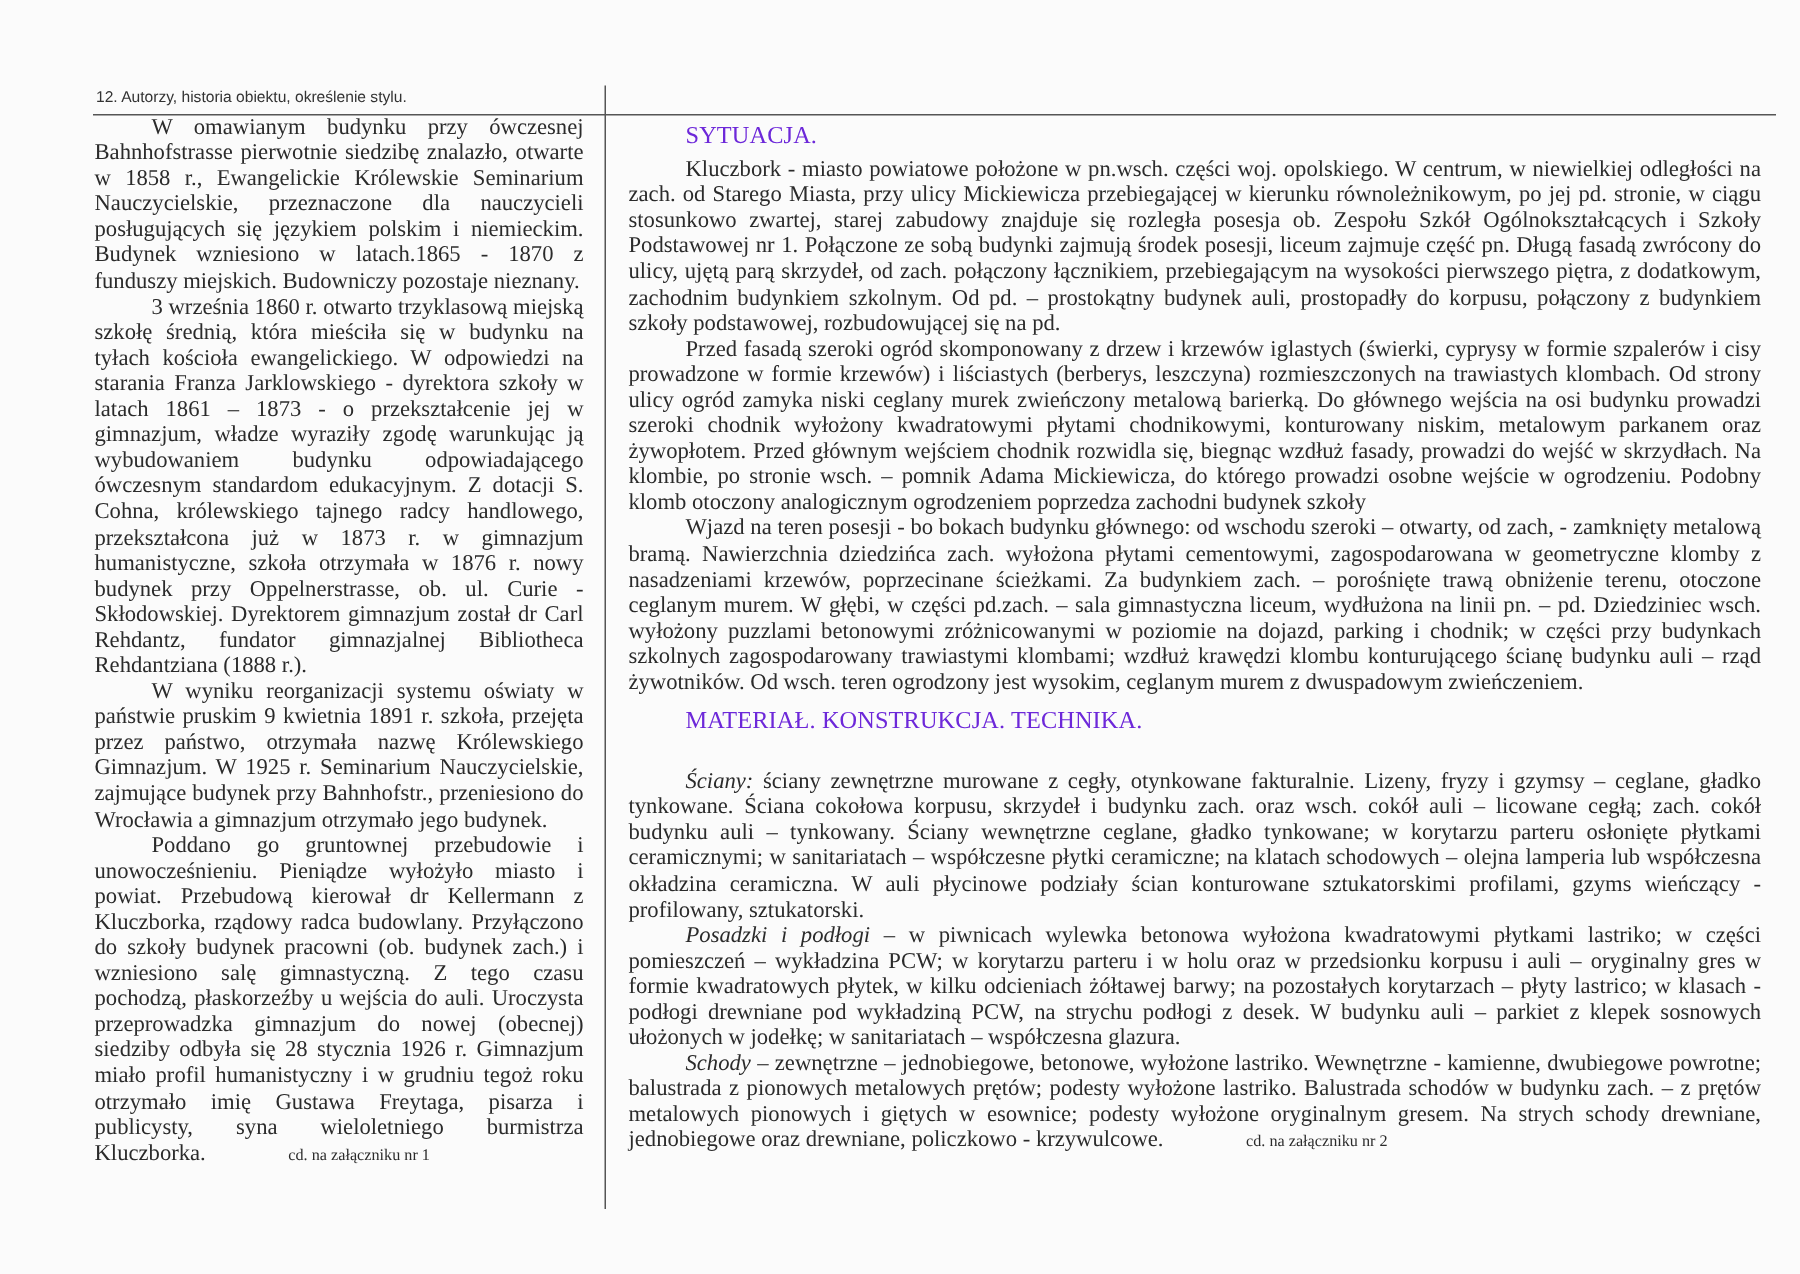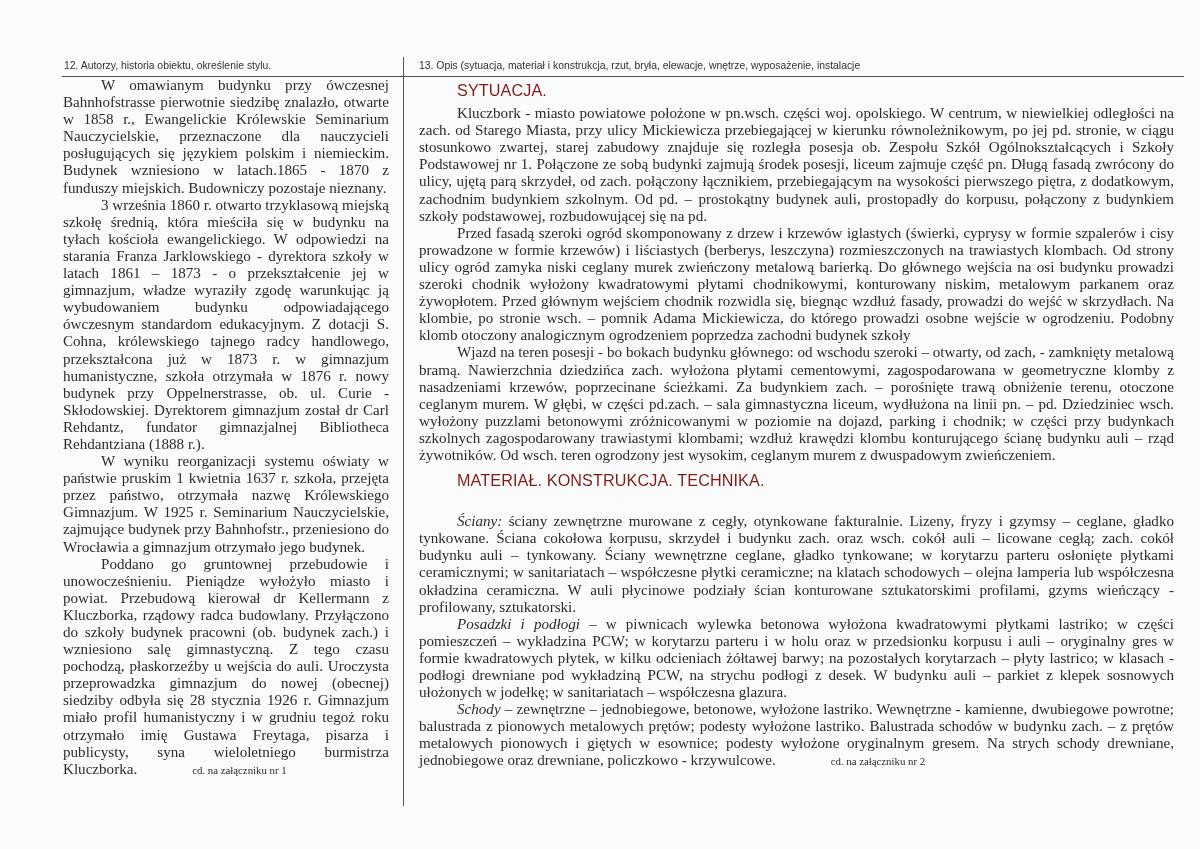--- a/index.html
+++ b/index.html
@@ -64,23 +64,23 @@
       width: 755px;
       font-size: 15.1px;
       line-height: 17.1px;
       text-align: justify;
     }
     p {
       margin: 0;
       text-indent: 38px;
     }
     .section-title {
-      font-family: Liberation Sans, sans-serif;
+      font-family: Liberation Serif, serif;
       font-size: 16.2px;
-      color: #7f1d1d;
+      color: #6d28d9;
       margin: 2px 0 6px 38px;
       letter-spacing: 0.1px;
     }
     .section-title.second {
       margin-top: 8px;
       margin-bottom: 24px;
     }
     .continued {
       font-size: 10.8px;
       margin-left: 55px;
@@ -90,29 +90,28 @@
     }
     .term { font-style: italic; }
   </style>
 </head>
 <body>
 
 <div class="page">
 
   <div class="header-row">
     <span class="header-cell header-left">12. Autorzy, historia obiektu, określenie stylu.</span>
-    <span class="header-cell header-right">13. Opis (sytuacja, materiał i konstrukcja, rzut, bryła, elewacje, wnętrze, wyposażenie, instalacje</span>
   </div>
 
   <div class="col-divider"></div>
 
   <div class="col-left">
     <p>W omawianym budynku przy ówczesnej Bahnhofstrasse pierwotnie siedzibę znalazło, otwarte w 1858 r., Ewangelickie Królewskie Seminarium Nauczycielskie, przeznaczone dla nauczycieli posługujących się językiem polskim i niemieckim. Budynek wzniesiono w latach.1865 - 1870 z funduszy miejskich. Budowniczy pozostaje nieznany.</p>
     <p>3 września 1860 r. otwarto trzyklasową miejską szkołę średnią, która mieściła się w budynku na tyłach kościoła ewangelickiego. W odpowiedzi na starania Franza Jarklowskiego - dyrektora szkoły w latach 1861 – 1873 - o przekształcenie jej w gimnazjum, władze wyraziły zgodę warunkując ją wybudowaniem budynku odpowiadającego ówczesnym standardom edukacyjnym. Z dotacji S. Cohna, królewskiego tajnego radcy handlowego, przekształcona już w 1873 r. w gimnazjum humanistyczne, szkoła otrzymała w 1876 r. nowy budynek przy Oppelnerstrasse, ob. ul. Curie - Skłodowskiej. Dyrektorem gimnazjum został dr Carl Rehdantz, fundator gimnazjalnej Bibliotheca Rehdantziana (1888 r.).</p>
-    <p>W wyniku reorganizacji systemu oświaty w państwie pruskim 1 kwietnia 1637 r. szkoła, przejęta przez państwo, otrzymała nazwę Królewskiego Gimnazjum. W 1925 r. Seminarium Nauczycielskie, zajmujące budynek przy Bahnhofstr., przeniesiono do Wrocławia a gimnazjum otrzymało jego budynek.</p>
+    <p>W wyniku reorganizacji systemu oświaty w państwie pruskim 9 kwietnia 1891 r. szkoła, przejęta przez państwo, otrzymała nazwę Królewskiego Gimnazjum. W 1925 r. Seminarium Nauczycielskie, zajmujące budynek przy Bahnhofstr., przeniesiono do Wrocławia a gimnazjum otrzymało jego budynek.</p>
     <p style="text-align: justify;"><span>Poddano go gruntownej przebudowie i unowocześnieniu. Pieniądze wyłożyło miasto i powiat. Przebudową kierował dr Kellermann z Kluczborka, rządowy radca budowlany. Przyłączono do szkoły budynek pracowni (ob. budynek zach.) i wzniesiono salę gimnastyczną. Z tego czasu pochodzą, płaskorzeźby u wejścia do auli. Uroczysta przeprowadzka gimnazjum do nowej (obecnej) siedziby odbyła się 28 stycznia 1926 r. Gimnazjum miało profil humanistyczny i w grudniu tegoż roku otrzymało imię Gustawa Freytaga, pisarza i publicysty, syna wieloletniego burmistrza Kluczborka.</span><span class="continued">cd. na załączniku nr 1</span></p>
   </div>
 
   <div class="col-right">
     <div class="section-title">SYTUACJA.</div>
     <p>Kluczbork - miasto powiatowe położone w pn.wsch. części woj. opolskiego. W centrum, w niewielkiej odległości na zach. od Starego Miasta, przy ulicy Mickiewicza przebiegającej w kierunku równoleżnikowym, po jej pd. stronie, w ciągu stosunkowo zwartej, starej zabudowy znajduje się rozległa posesja ob. Zespołu Szkół Ogólnokształcących i Szkoły Podstawowej nr 1. Połączone ze sobą budynki zajmują środek posesji, liceum zajmuje część pn. Długą fasadą zwrócony do ulicy, ujętą parą skrzydeł, od zach. połączony łącznikiem, przebiegającym na wysokości pierwszego piętra, z dodatkowym, zachodnim budynkiem szkolnym. Od pd. – prostokątny budynek auli, prostopadły do korpusu, połączony z budynkiem szkoły podstawowej, rozbudowującej się na pd.</p>
     <p>Przed fasadą szeroki ogród skomponowany z drzew i krzewów iglastych (świerki, cyprysy w formie szpalerów i cisy prowadzone w formie krzewów) i liściastych (berberys, leszczyna) rozmieszczonych na trawiastych klombach. Od strony ulicy ogród zamyka niski ceglany murek zwieńczony metalową barierką. Do głównego wejścia na osi budynku prowadzi szeroki chodnik wyłożony kwadratowymi płytami chodnikowymi, konturowany niskim, metalowym parkanem oraz żywopłotem. Przed głównym wejściem chodnik rozwidla się, biegnąc wzdłuż fasady, prowadzi do wejść w skrzydłach. Na klombie, po stronie wsch. – pomnik Adama Mickiewicza, do którego prowadzi osobne wejście w ogrodzeniu. Podobny klomb otoczony analogicznym ogrodzeniem poprzedza zachodni budynek szkoły</p>
     <p>Wjazd na teren posesji - bo bokach budynku głównego: od wschodu szeroki – otwarty, od zach, - zamknięty metalową bramą. Nawierzchnia dziedzińca zach. wyłożona płytami cementowymi, zagospodarowana w geometryczne klomby z nasadzeniami krzewów, poprzecinane ścieżkami. Za budynkiem zach. – porośnięte trawą obniżenie terenu, otoczone ceglanym murem. W głębi, w części pd.zach. – sala gimnastyczna liceum, wydłużona na linii pn. – pd. Dziedziniec wsch. wyłożony puzzlami betonowymi zróżnicowanymi w poziomie na dojazd, parking i chodnik; w części przy budynkach szkolnych zagospodarowany trawiastymi klombami; wzdłuż krawędzi klombu konturującego ścianę budynku auli – rząd żywotników. Od wsch. teren ogrodzony jest wysokim, ceglanym murem z dwuspadowym zwieńczeniem.</p>
 
     <div class="section-title second">MATERIAŁ. KONSTRUKCJA. TECHNIKA.</div>

